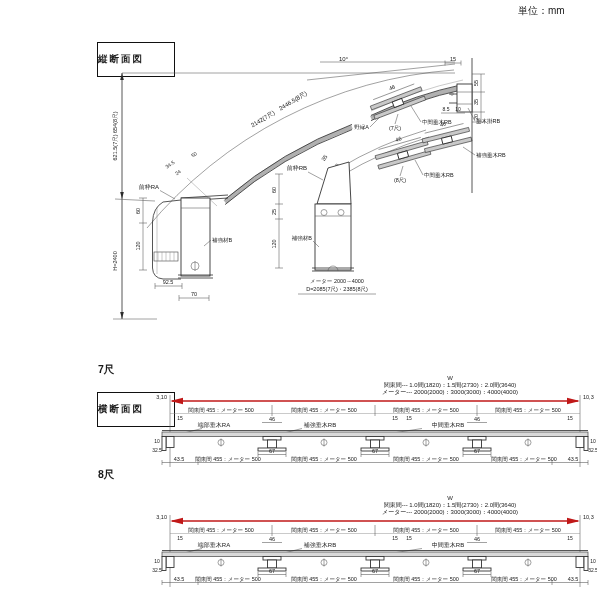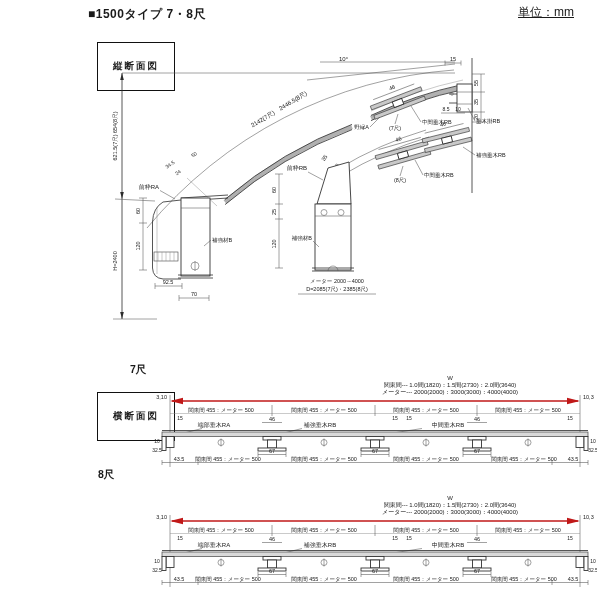--- a/index.html
+++ b/index.html
@@ -1,26 +1,26 @@
 <!DOCTYPE html>
 <html><head>
 <meta charset="utf-8">
 <style>
   html,body{margin:0;padding:0;background:#e8e8e8;}
   .page{position:relative;width:600px;height:600px;background:#ffffff;overflow:hidden;
         font-family:"Liberation Sans","DejaVu Sans",sans-serif;color:#1a1a1a;}
   .abs{position:absolute;}
   .title{left:88px;top:6px;font-size:12px;font-weight:bold;letter-spacing:.5px;}
-  .unit{left:518px;top:4px;font-size:12px;text-decoration:underline;}
+  .unit{left:518px;top:4px;font-size:10px;}
   .secbox{border:1.5px solid #111;background:#fff;font-size:9.5px;font-weight:bold;
-          width:76px;text-align:center;padding:17px 0;letter-spacing:2px;}
+          width:76px;padding:10px 0;letter-spacing:2px;}
   .vbox{left:97px;top:42px;}
   .hbox{left:97px;top:348px;margin-top:44px;}
   .variant{font-size:10.5px;font-weight:bold;}
-  .v7{left:98px;top:363px;margin-left:32px;}
+  .v7{left:98px;top:363px;}
   .v8{left:98px;top:468px;}
   .vsvg{left:95px;top:56px;}
   .c7{left:152px;top:372px;width:445px;height:100px;}
   .c8{left:152px;top:492px;width:445px;height:100px;}
   svg{display:block;}
   svg text{fill:#1a1a1a;}
   .ln{stroke:#2b2b2b;stroke-width:.8;fill:none;}
   .thin{stroke:#555;stroke-width:.55;fill:none;}
   .xthin{stroke:#888;stroke-width:.45;fill:none;}
   .panelfill{fill:#d9d9d9;stroke:#444;stroke-width:.7;}
@@ -32,21 +32,20 @@
   .t5{font-size:5px;}
   .t6{font-size:6px;}
   .mid{text-anchor:middle;}
   .end{text-anchor:end;}
 </style>
 </head>
 <body>
 
 <div class="page">
 
-  <div class="abs title">■1500タイプ 7・8尺</div>
   <div class="abs unit">単位：mm</div>
 
   <div class="abs secbox vbox">縦断面図</div>
 
   <svg class="abs vsvg" viewBox="0 0 480 292" width="480" height="292">
 
     <line class="thin" x1="27" y1="17" x2="360" y2="17"></line>
 
     <g>
       <line class="thin" x1="225" y1="6" x2="360" y2="6"></line>

